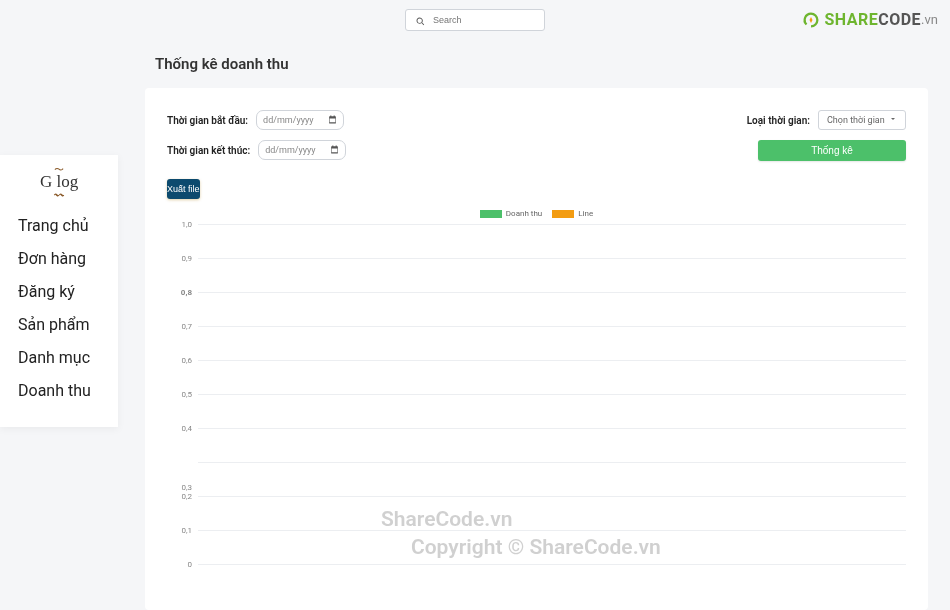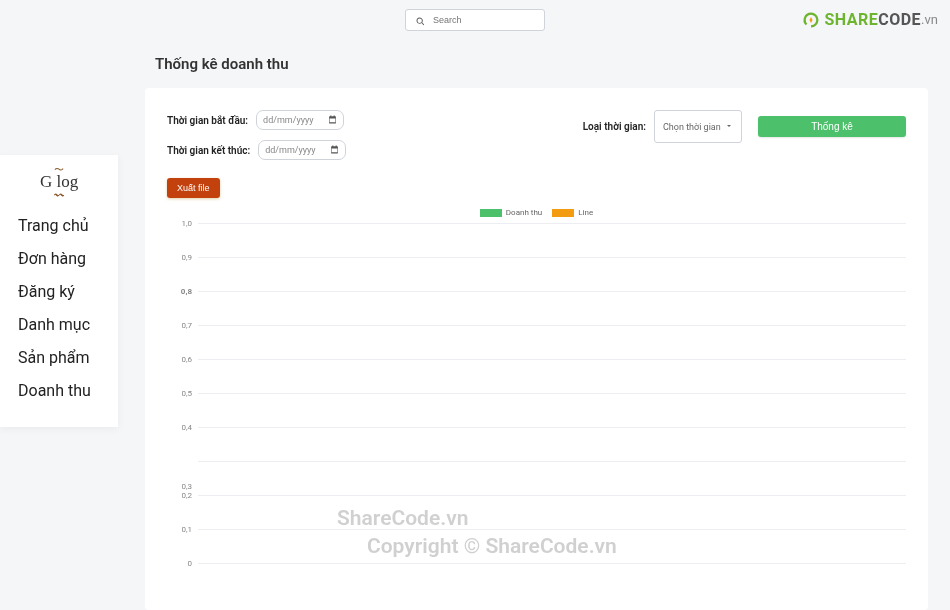--- a/index.html
+++ b/index.html
@@ -98,37 +98,37 @@
   .filters-left { display: flex; flex-direction: column; gap: 10px; }
   .filter-row { display: flex; align-items: center; gap: 8px; }
   .filter-label { font-size: 10px; font-weight: 600; color: #222; min-width: 78px; }
   .date-input {
     border: 1px solid #d0d4da; border-radius: 7px;
     padding: 3px 6px; font-size: 9px; width: 88px; height: 20px;
     color: #888; background: #fff;
     display: flex; align-items: center; justify-content: space-between;
   }
   .date-input svg { width: 9px; height: 9px; fill: #555; }
-  .filters-right { display: flex; flex-direction: row; gap: 16px; align-items: center; }
+  .filters-right { display: flex; flex-direction: column; gap: 10px; align-items: flex-end; }
   .select-input {
     border: 1px solid #d0d4da; border-radius: 3px;
-    padding: 3px 8px; font-size: 9px; width: 88px; height: 33px;
+    padding: 3px 8px; font-size: 9px; width: 88px; height: 20px;
     color: #666; background: #fff;
     display: flex; align-items: center; justify-content: space-between;
   }
   .select-input svg { width: 8px; height: 8px; fill: #666; }
   .btn-stat {
     background: #4cc06a; color: #fff; border: none;
     border-radius: 3px; font-size: 10px; padding: 5px 0;
     width: 148px; cursor: pointer;
     box-shadow: 0 1px 2px rgba(0,0,0,0.1);
   }
   .btn-export {
-    background: #c2410c; color: #fff; border: none;
-    border-radius: 3px; font-size: 9px; padding: 5px 10px;
+    background: #0c4a6e; color: #fff; border: none;
+    border-radius: 3px; font-size: 9px; padding: 5px 0;
     margin-top: 18px; cursor: pointer;
     box-shadow: 0 1px 3px rgba(180,140,40,0.4);
   }
 
   .chart-area {
     position: relative;
     margin-top: 8px;
     height: 370px;
   }
   .legend {
@@ -154,20 +154,21 @@
     position: absolute; left: -28px; width: 22px;
     text-align: right; font-size: 8px; color: #888;
     transform: translateY(-50%);
   }
   .watermark {
     position: absolute;
     font-size: 21px; font-weight: 600;
     color: rgba(120,120,120,0.35);
     text-shadow: 0 1px 0 rgba(255,255,255,0.5);
     pointer-events: none;
+    margin-left: 44px;
   }
   .wm1 { top: 300px; left: 170px; }
   .wm2 { top: 328px; left: 200px; }
 </style>
 </head>
 <body>
 
 <div class="topbar">
   <div class="search-wrap">
     <span>
@@ -195,22 +196,22 @@
 
 <nav class="sidebar">
   <div class="sidebar-logo">
     <span class="squiggle">〜</span>
     <span class="logo-text">G log</span>
     <span class="squiggle">〰</span>
   </div>
   <div class="nav-item"><span>Trang chủ</span></div>
   <div class="nav-item"><span>Đơn hàng</span></div>
   <div class="nav-item"><span>Đăng ký</span></div>
+  <div class="nav-item"><span>Sản phẩm</span></div>
   <div class="nav-item"><span>Danh mục</span></div>
-  <div class="nav-item"><span>Sản phẩm</span></div>
   <div class="nav-item"><span>Doanh thu</span></div>
 </nav>
 
 <section class="card">
   <div class="filters">
     <div class="filters-left">
       <div class="filter-row">
         <span class="filter-label">Thời gian bắt đầu:</span>
         <div class="date-input">
           <span>dd/mm/yyyy</span>

